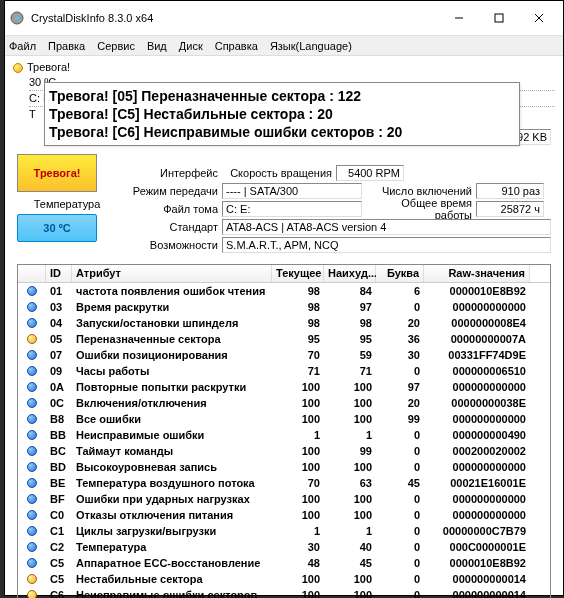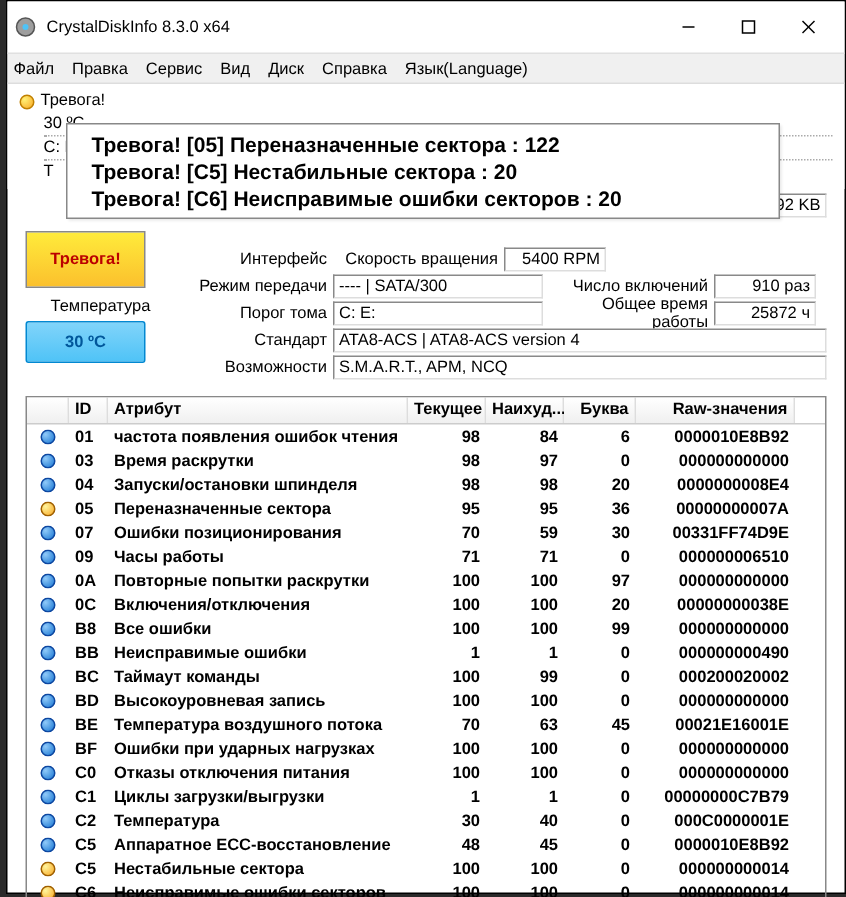--- a/index.html
+++ b/index.html
@@ -9,21 +9,21 @@
 .titlebar .icon { width: 16px; height: 16px; margin-right: 6px; }
 .titlebar .title { flex: 1; font-size: 11px; color: #000; }
 .titlebar .btns { display: flex; gap: 0; }
 .titlebar .btn { width: 40px; height: 24px; display: flex; align-items: center; justify-content: center; }
 .menubar { height: 20px; display: flex; align-items: center; padding: 0 4px; gap: 12px; background: #f0f0f0; border-bottom: 1px solid #ddd; }
 .menubar span { font-size: 11px; color: #000; cursor: default; }
 .tree { padding: 4px 8px; background: #fff; }
 .tree-row { display: flex; align-items: center; gap: 4px; font-size: 11px; line-height: 15px; }
 .tree-indent { margin-left: 16px; }
 .orb-yellow { width: 10px; height: 10px; border-radius: 50%; background: radial-gradient(circle at 30% 30%, #fff176, #f9a825); display: inline-block; border: 1px solid #c08000; }
-.alert-box { position: absolute; left: 44px; top: 82px; width: 476px; background: #fff; border: 1px solid #888; padding: 4px 16px; z-index: 100; box-shadow: 1px 1px 2px rgba(0,0,0,0.1); }
+.alert-box { position: absolute; left: 44px; top: 82px; width: 476px; background: #fff; border: 1px solid #888; padding: 4px 4px; z-index: 100; box-shadow: 1px 1px 2px rgba(0,0,0,0.1); }
 .alert-box div { font-size: 14px; font-weight: bold; color: #000; line-height: 18px; }
 .main-row { display: flex; padding: 2px 12px 2px 12px; }
 .left-col { width: 100px; }
 .status-btn { width: 80px; height: 38px; background: linear-gradient(#ffeb3b, #fbc02d); border: 1px solid #888; display: flex; align-items: center; justify-content: center; font-weight: bold; font-size: 14px; color: #b00; }
 .temp-label { text-align: center; margin-top: 6px; font-size: 11px; }
 .temp-btn { width: 80px; height: 28px; background: linear-gradient(#81d4fa, #4fc3f7); border: 1px solid #0288d1; border-radius: 2px; display: flex; align-items: center; justify-content: center; font-weight: bold; font-size: 14px; color: #01579b; margin-top: 4px; }
 .info-grid { flex: 1; }
 .info-row { display: flex; height: 18px; align-items: center; }
 .info-label { width: 105px; text-align: right; font-size: 11px; padding-right: 4px; }
 .info-val { border: 1px inset #ddd; height: 16px; padding: 0 3px; display: flex; align-items: center; font-size: 11px; background: #fff; }
@@ -129,21 +129,21 @@
         <div class="r-label">Скорость вращения</div>
         <div class="r-val">5400 RPM</div>
       </div>
       <div class="info-row2">
         <div class="info-label">Режим передачи</div>
         <div class="info-val" style="width:140px">---- | SATA/300</div>
         <div class="r-label">Число включений</div>
         <div class="r-val">910 раз</div>
       </div>
       <div class="info-row2">
-        <div class="info-label">Порог тома</div>
+        <div class="info-label">Файл тома</div>
         <div class="info-val" style="width:140px">C: E:</div>
         <div class="r-label">Общее время работы</div>
         <div class="r-val">25872 ч</div>
       </div>
       <div class="info-row">
         <div class="info-label">Стандарт</div>
         <div class="info-val" style="flex:1">ATA8-ACS | ATA8-ACS version 4</div>
       </div>
       <div class="info-row">
         <div class="info-label">Возможности</div>

